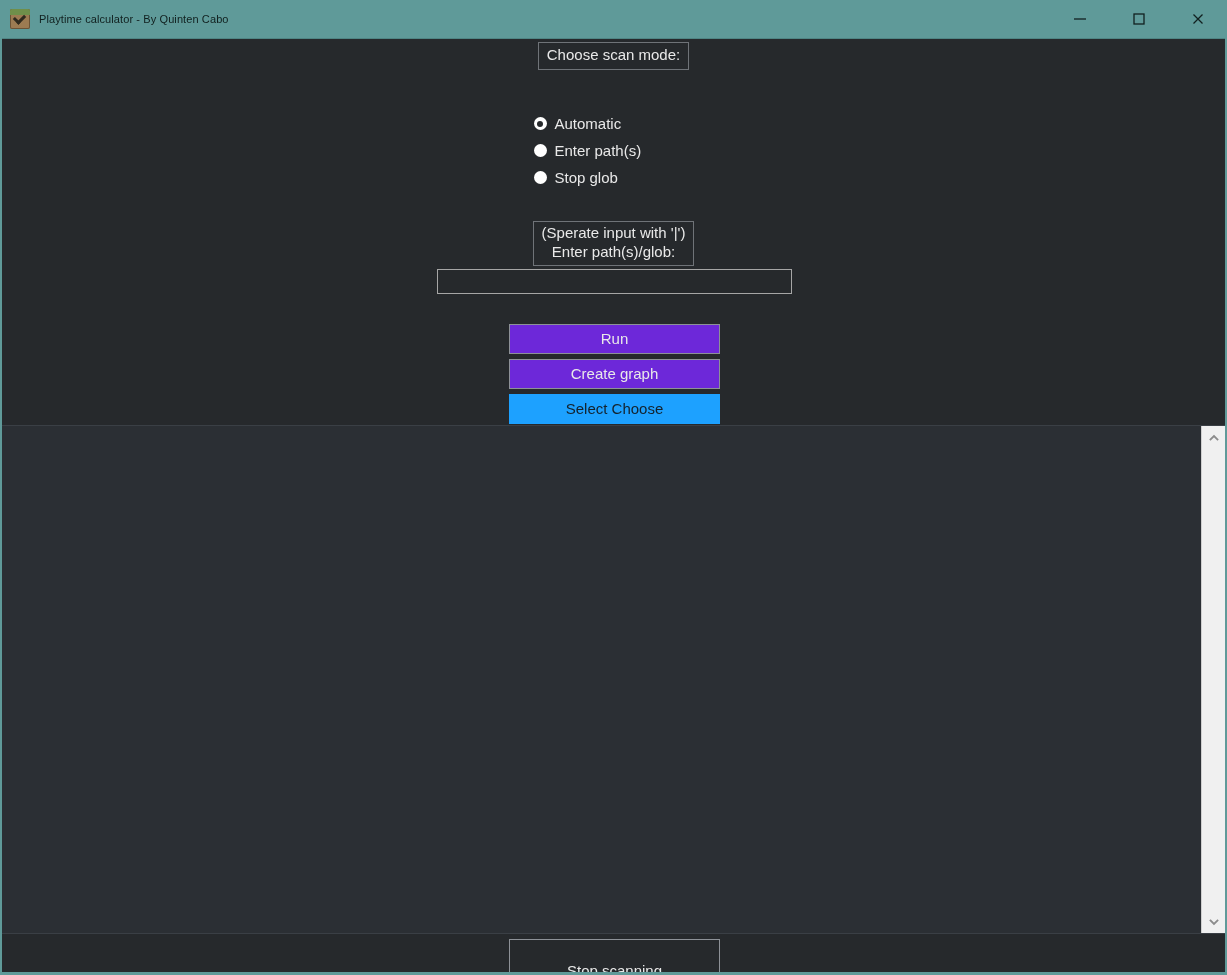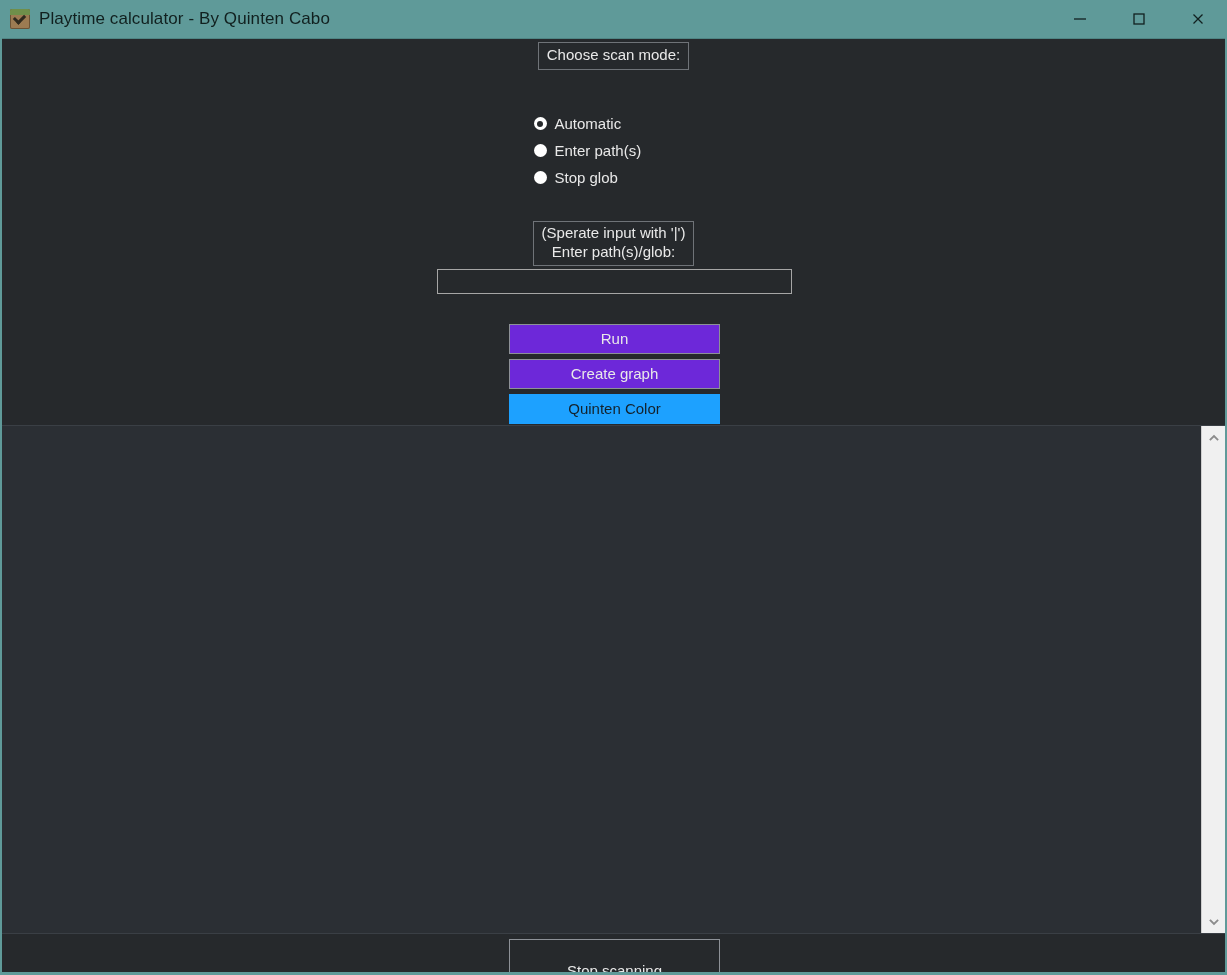--- a/index.html
+++ b/index.html
@@ -57,21 +57,21 @@
   #app-icon .ic-check {
     position: absolute;
     left: 4px; top: 5px;
     width: 11px; height: 8px;
     border-left: 3px solid #2f2a1e;
     border-bottom: 3px solid #2f2a1e;
     transform: rotate(-45deg);
   }
 
   #title-text {
-    font-size: 17px;
+    font-size: 11px;
     color: #11201f;
     letter-spacing: 0.1px;
     white-space: nowrap;
   }
 
   #window-controls {
     margin-left: auto;
     display: flex;
     height: 39px;
     align-items: stretch;
@@ -324,21 +324,21 @@
     <div id="path-label-wrap">
       <span class="tk-label">(Sperate input with '|')
 Enter path(s)/glob:</span>
     </div>
 
     <input id="path-entry" type="text" placeholder="" style="">
 
     <div id="button-stack">
       <button class="tk-button">Run</button>
       <button class="tk-button">Create graph</button>
-      <button class="tk-button accent">Quinten Color</button>
+      <button class="tk-button accent">Select Choose</button>
       <button class="tk-button">Export as csv</button>
     </div>
 
   </div>
 
   <div id="output-area">
     <div id="output-text"></div>
     <div id="scrollbar">
       <div class="sb-arrow">
         <svg width="12" height="12" viewBox="0 0 12 12">

